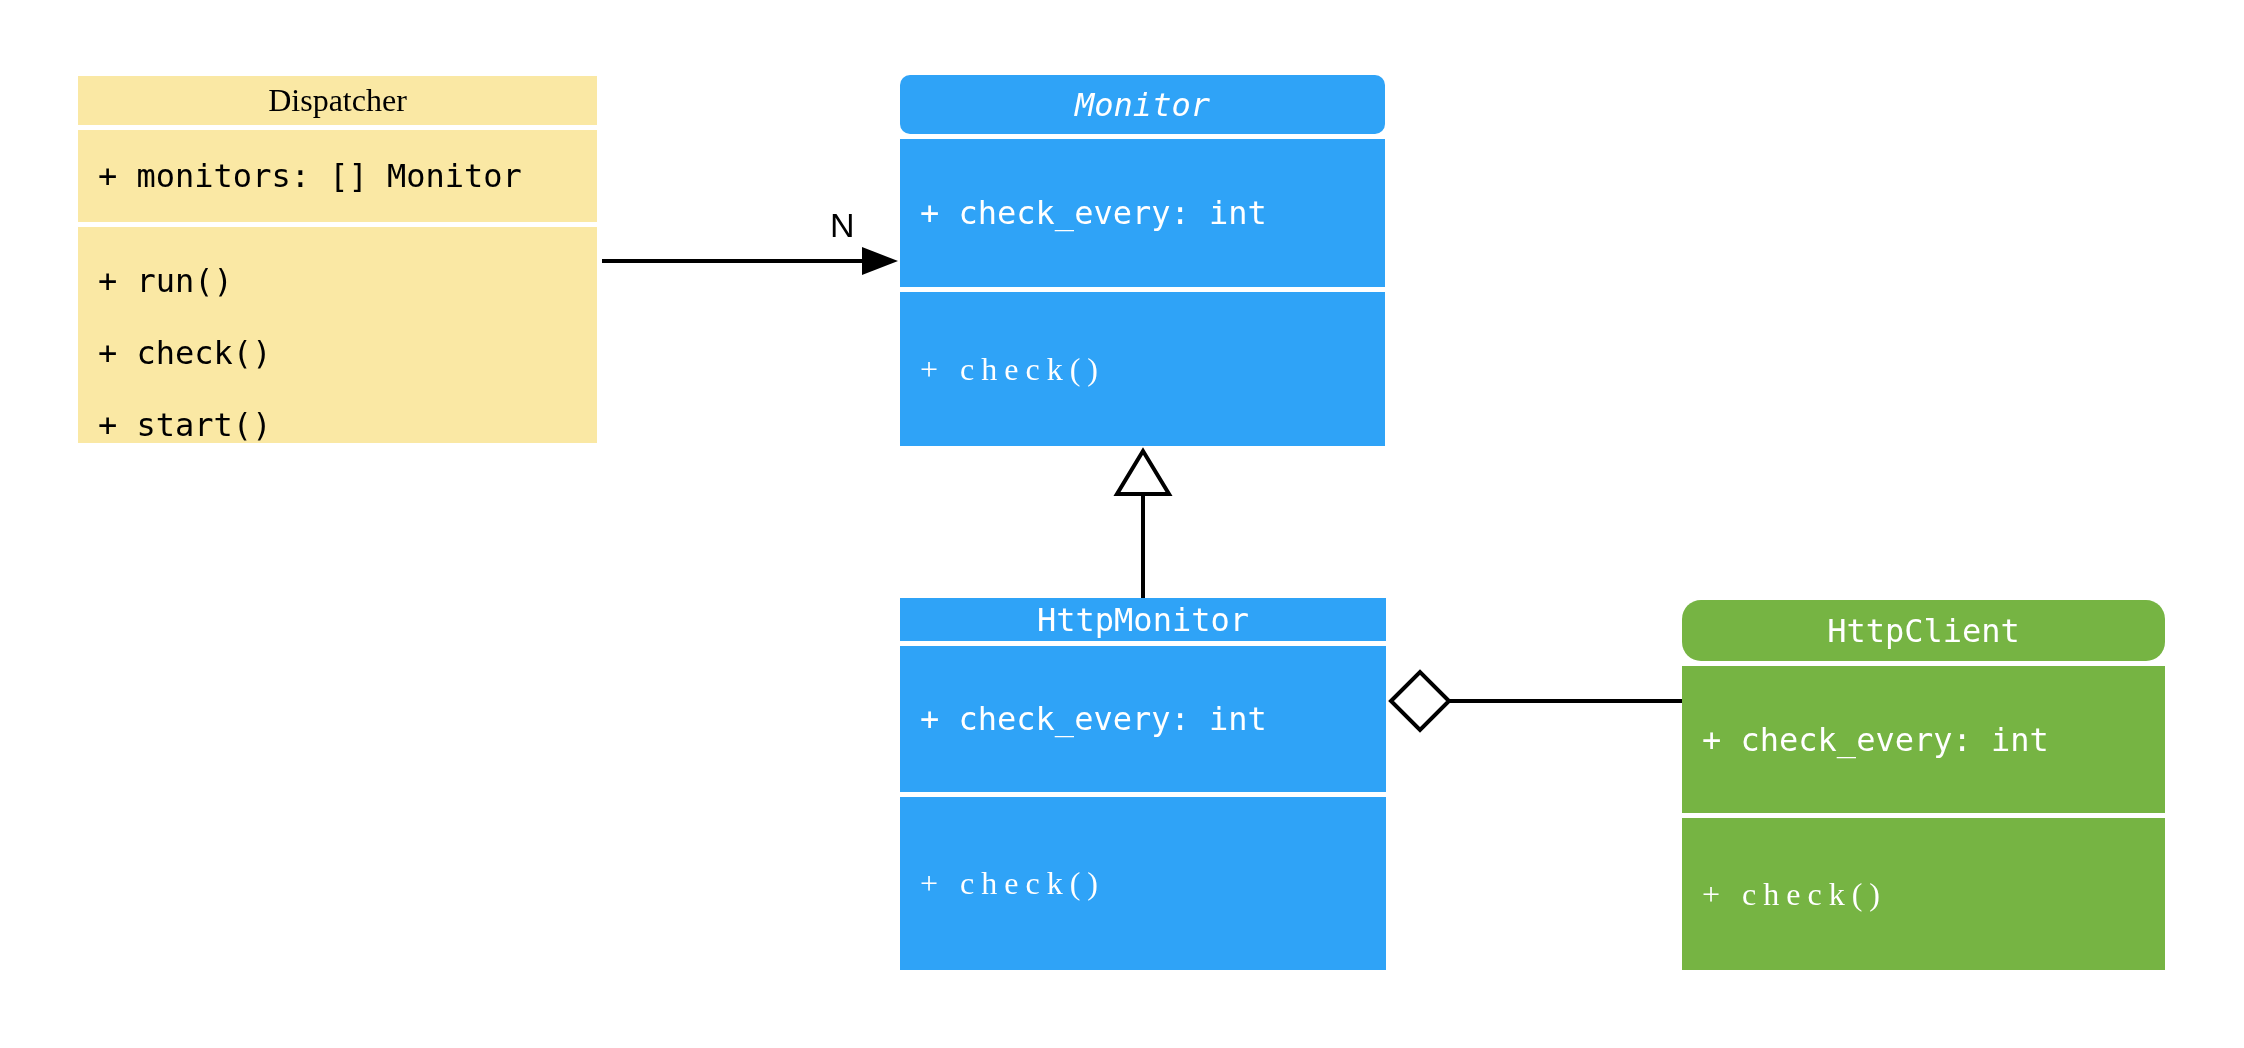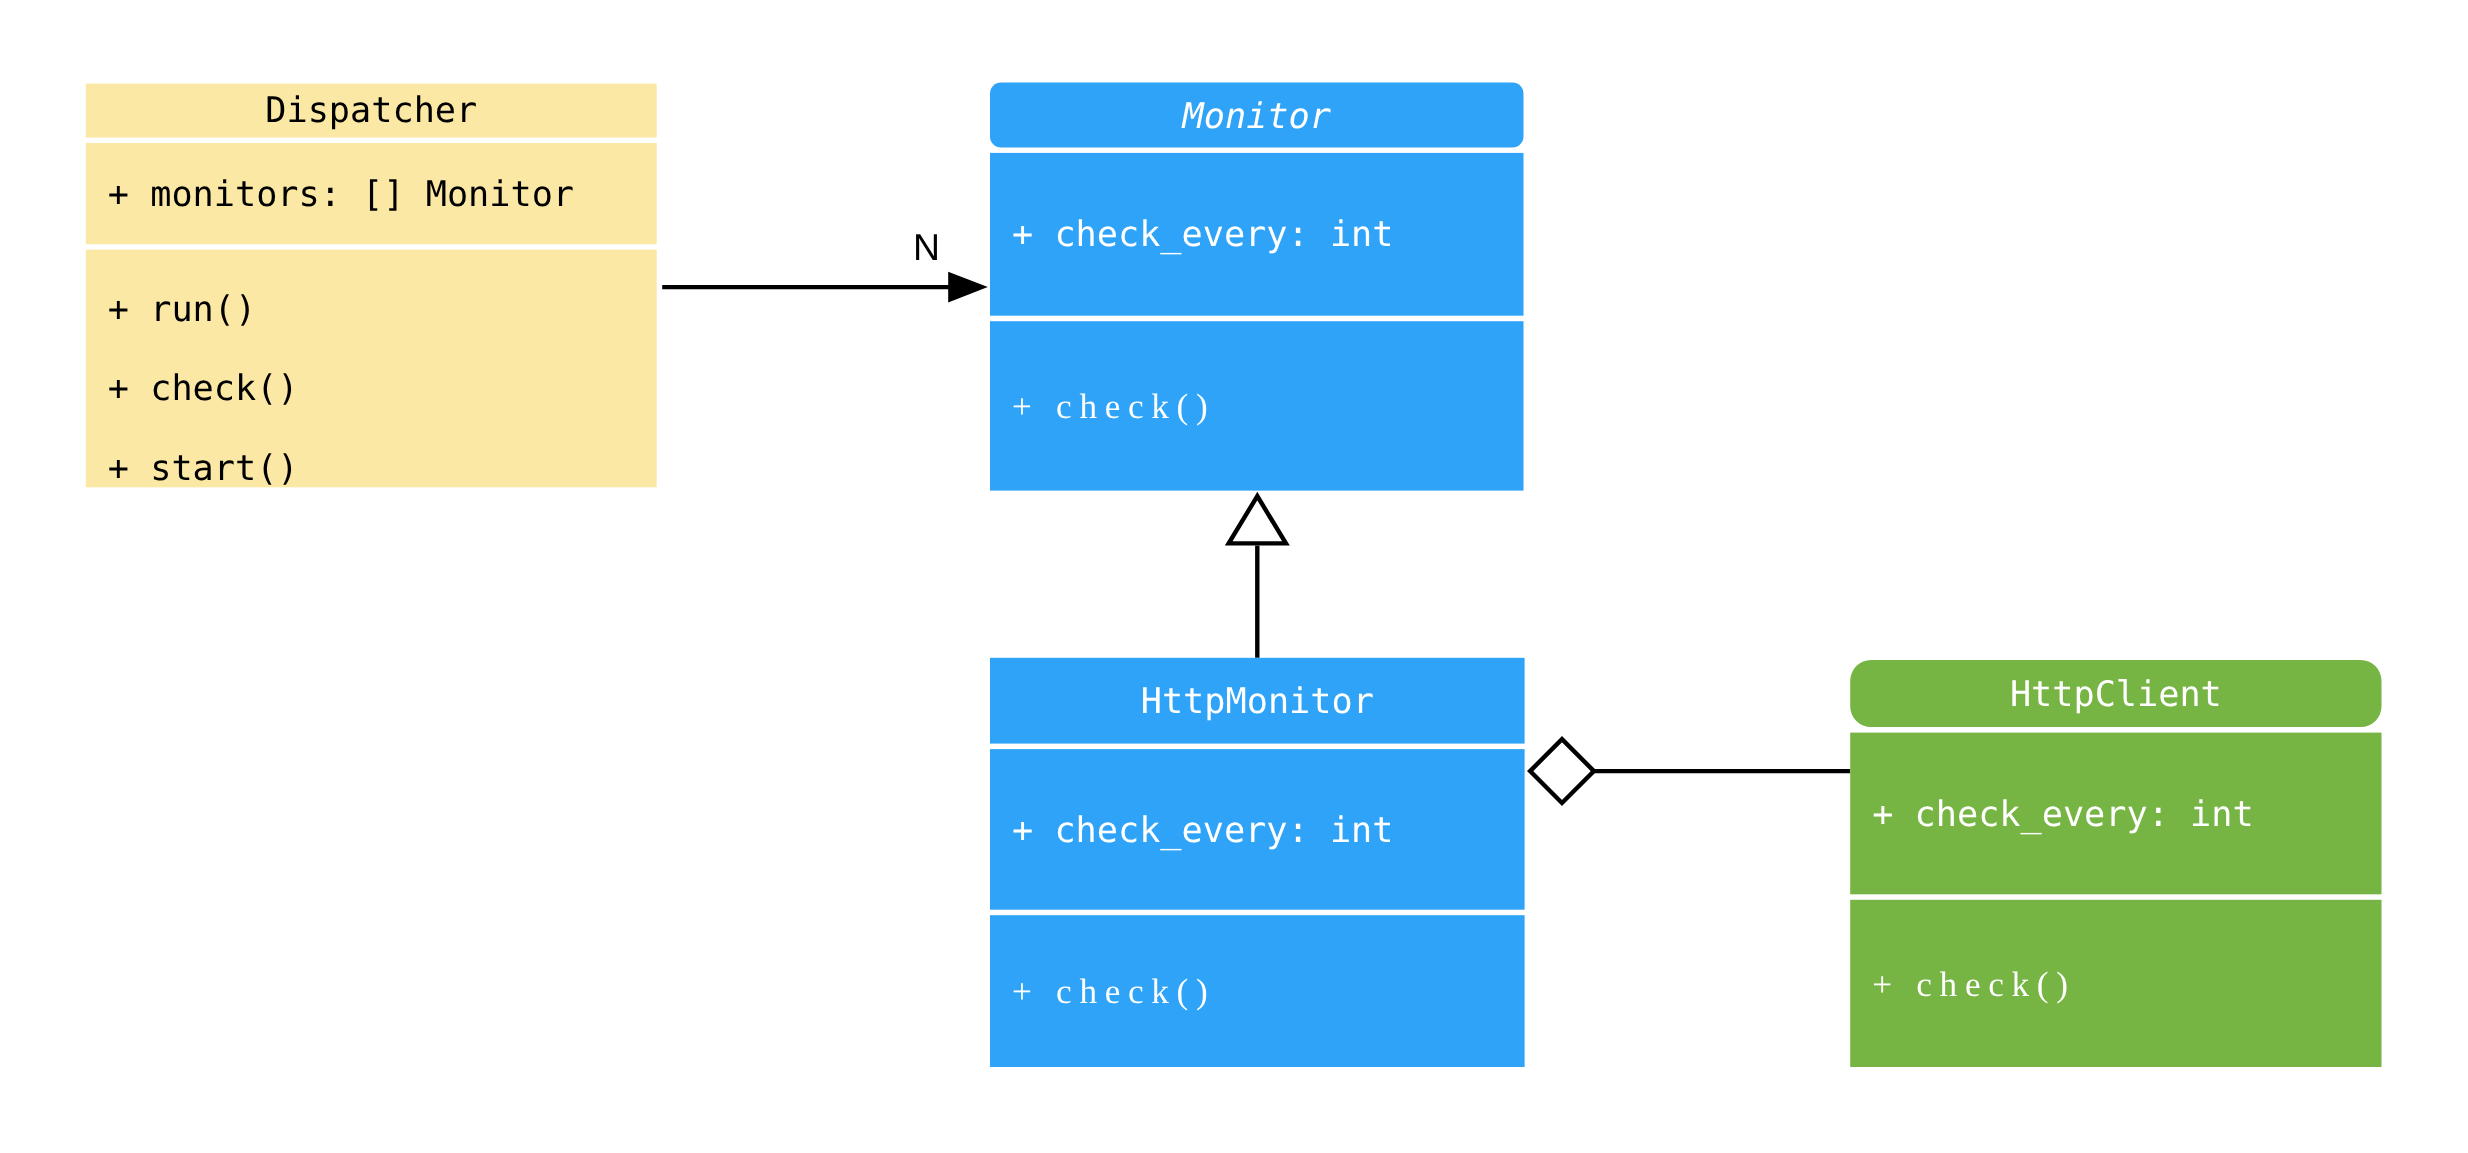--- a/index.html
+++ b/index.html
@@ -43,21 +43,21 @@
   .multi-line { line-height: 36px; white-space: pre-line; }
   #dispatcher  { left: 78px;  top: 76px;  width: 519px; height: 367px; }
   #dispatcher .title   { height: 61px; }
   #dispatcher .attrs   { height: 116px; }
   #dispatcher .methods { flex: 1; }
   #monitor     { left: 900px; top: 75px;  width: 485px; height: 371px; }
   #monitor .title   { height: 59px; border-radius: 10px; }
   #monitor .attrs   { height: 148px; }
   #monitor .methods { flex: 1; }
   #httpmonitor { left: 900px; top: 598px; width: 486px; height: 372px; }
-  #httpmonitor .title   { height: 78px; }
+  #httpmonitor .title   { height: 43px; }
   #httpmonitor .attrs   { height: 146px; }
   #httpmonitor .methods { flex: 1; }
   #httpclient  { left: 1682px; top: 600px; width: 483px; height: 370px; }
   #httpclient .title   { height: 61px; }
   #httpclient .attrs   { height: 147px; }
   #httpclient .methods { flex: 1; }
   #connector-layer {
     position: absolute;
     left: 0; top: 0;
     width: 2244px; height: 1048px;
@@ -85,21 +85,21 @@
     <polygon points="1143,451 1117,494 1169,494" fill="#ffffff" stroke="#000000" stroke-width="4" stroke-linejoin="miter"></polygon>
     <line x1="1143" y1="496" x2="1143" y2="598" stroke="#000000" stroke-width="4"></line>
 
     <polygon points="1391,701 1420,672 1449,701 1420,730" fill="#ffffff" stroke="#000000" stroke-width="4" stroke-linejoin="miter"></polygon>
     <line x1="1449" y1="701" x2="1682" y2="701" stroke="#000000" stroke-width="4"></line>
   </svg>
 
   <div id="assoc-label">N</div>
 
   <div id="dispatcher" class="class-box black-text">
-    <div class="sec title mono-text" style="background: rgb(250, 232, 164);">Dispatcher</div>
+    <div class="sec title mono-text" style="background: rgb(250, 232, 164); font-family: Liberation Serif, serif;">Dispatcher</div>
     <div class="sec members attrs" style="background: rgb(250, 232, 164);">
       <span class="mono-text">+ monitors: [] Monitor</span>
     </div>
     <div class="sec members methods" style="background: rgb(250, 232, 164);">
       <span class="mono-text multi-line">
         <span>+ run()</span><br>
         <span>+ check()</span><br>
         <span>+ start()</span>
       </span>
     </div>

